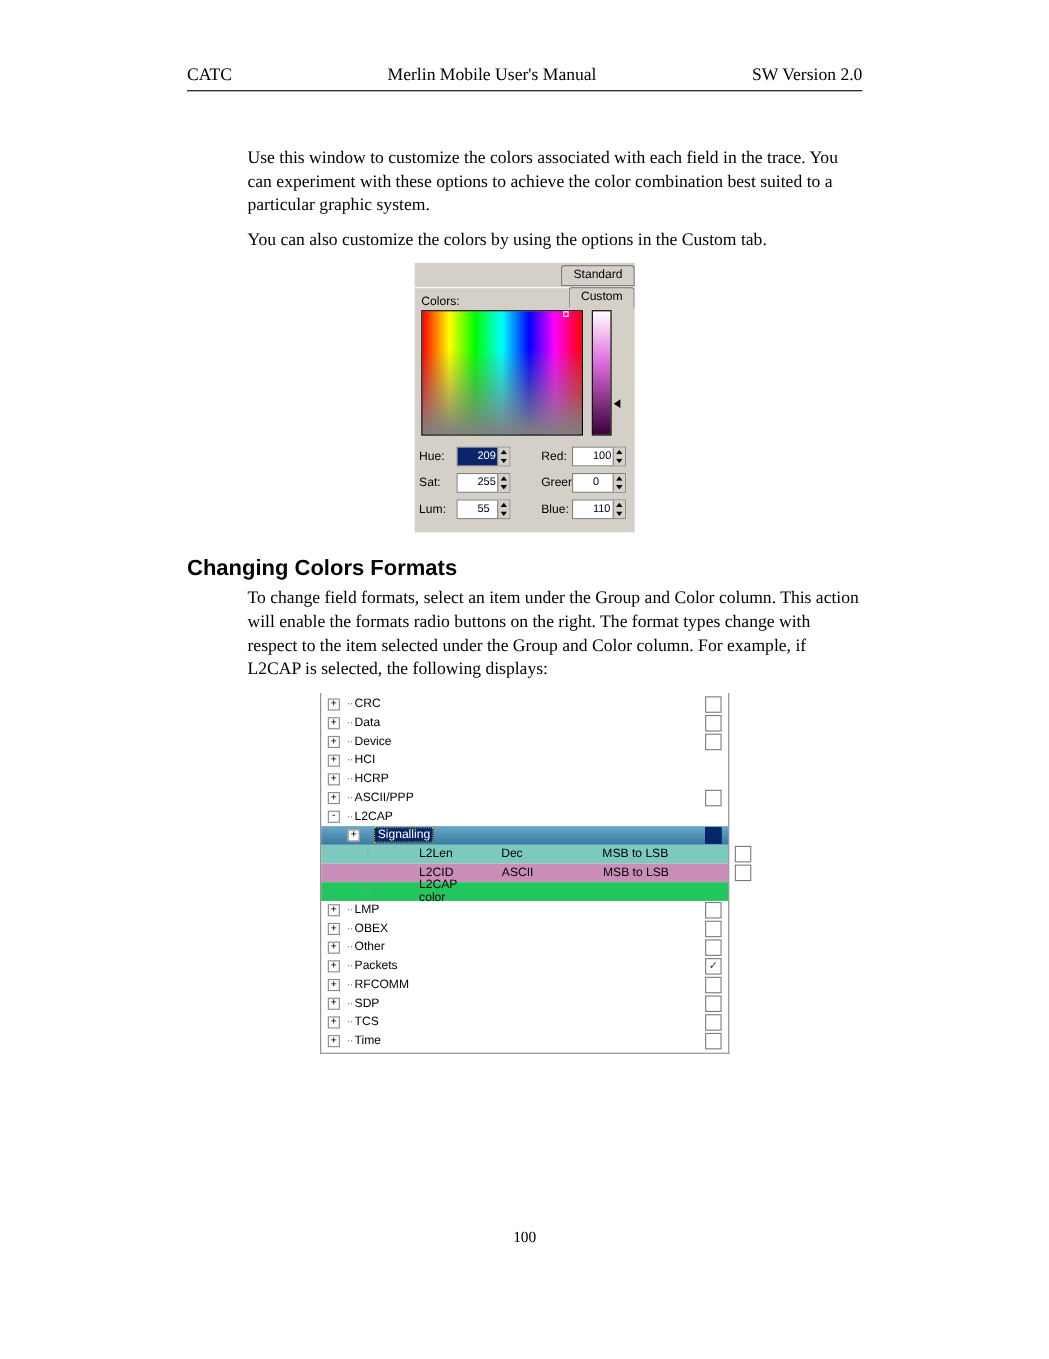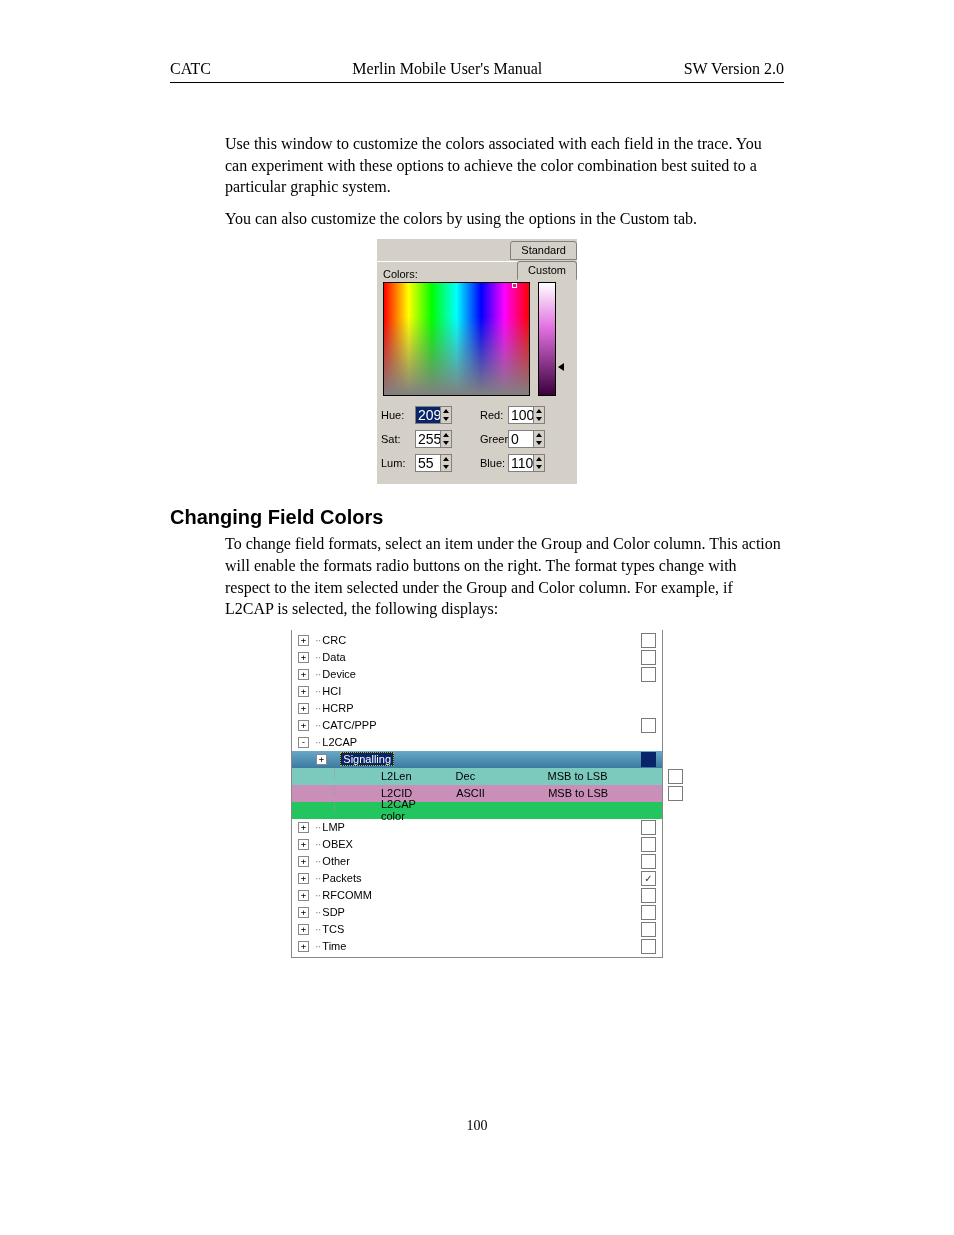--- a/index.html
+++ b/index.html
@@ -126,22 +126,22 @@
   .cp-row .lab2 { width: 28px; text-align: left; margin-left:28px;}
   .numbox {
     display: inline-flex;
     align-items: stretch;
     border: 1px solid #808080;
     background: #fff;
     height: 16px;
   }
   .numbox .val {
     width: 24px;
-    padding: 0 2px;
-    font-size: 14px;
+    padding: 0 18px;
+    font-size: 10px;
     line-height: 16px;
     box-sizing: border-box;
     font-family: Tahoma, Arial, sans-serif;
   }
   .numbox.sel .val { background:#0a246a; color:#fff;}
   .spin {
     display:flex; flex-direction:column;
     border-left:1px solid #808080;
     background:#d4d0c8;
   }
@@ -342,21 +342,21 @@
                 <svg width="6" height="4">
                   <polygon points="0,0 6,0 3,4" fill="#000"></polygon>
                 </svg>
               </div>
           </span>
         </span>
       </div>
     </div>
   </div>
 
-  <h3 class="section-heading">Changing Field Colors</h3>
+  <h3 class="section-heading">Changing Colors Formats</h3>
   <p class="body-para">To change field formats, select an item under the Group and Color column.  This action will enable the formats radio buttons on the right.  The format types change with respect to the item selected under the Group and Color column.  For example, if L2CAP is selected, the following displays:</p>
 
   <div class="tree-panel">
     <div class="trow">
       <span class="exp">+</span>
       <span class="dots">··</span>
       <span class="node-label">CRC</span>
       <span class="fmtcol"></span>
         <span class="ordcol"></span>
       <span class="chk"></span>
@@ -389,21 +389,21 @@
       <span class="exp">+</span>
         <span class="dots">··</span>
       <span class="node-label">HCRP</span>
       <span class="fmtcol"></span>
         <span class="ordcol"></span>
       <span class="chk hidden"></span>
     </div>
     <div class="trow">
       <span class="exp">+</span>
         <span class="dots">··</span>
-      <span class="node-label">CATC/PPP</span>
+      <span class="node-label">ASCII/PPP</span>
       <span class="fmtcol"></span>
         <span class="ordcol"></span>
       <span class="chk"></span>
     </div>
     <div class="trow">
       <span class="exp">-</span>
         <span class="dots">··</span>
       <span class="node-label">L2CAP</span>
       <span class="fmtcol"></span>
         <span class="ordcol"></span>

